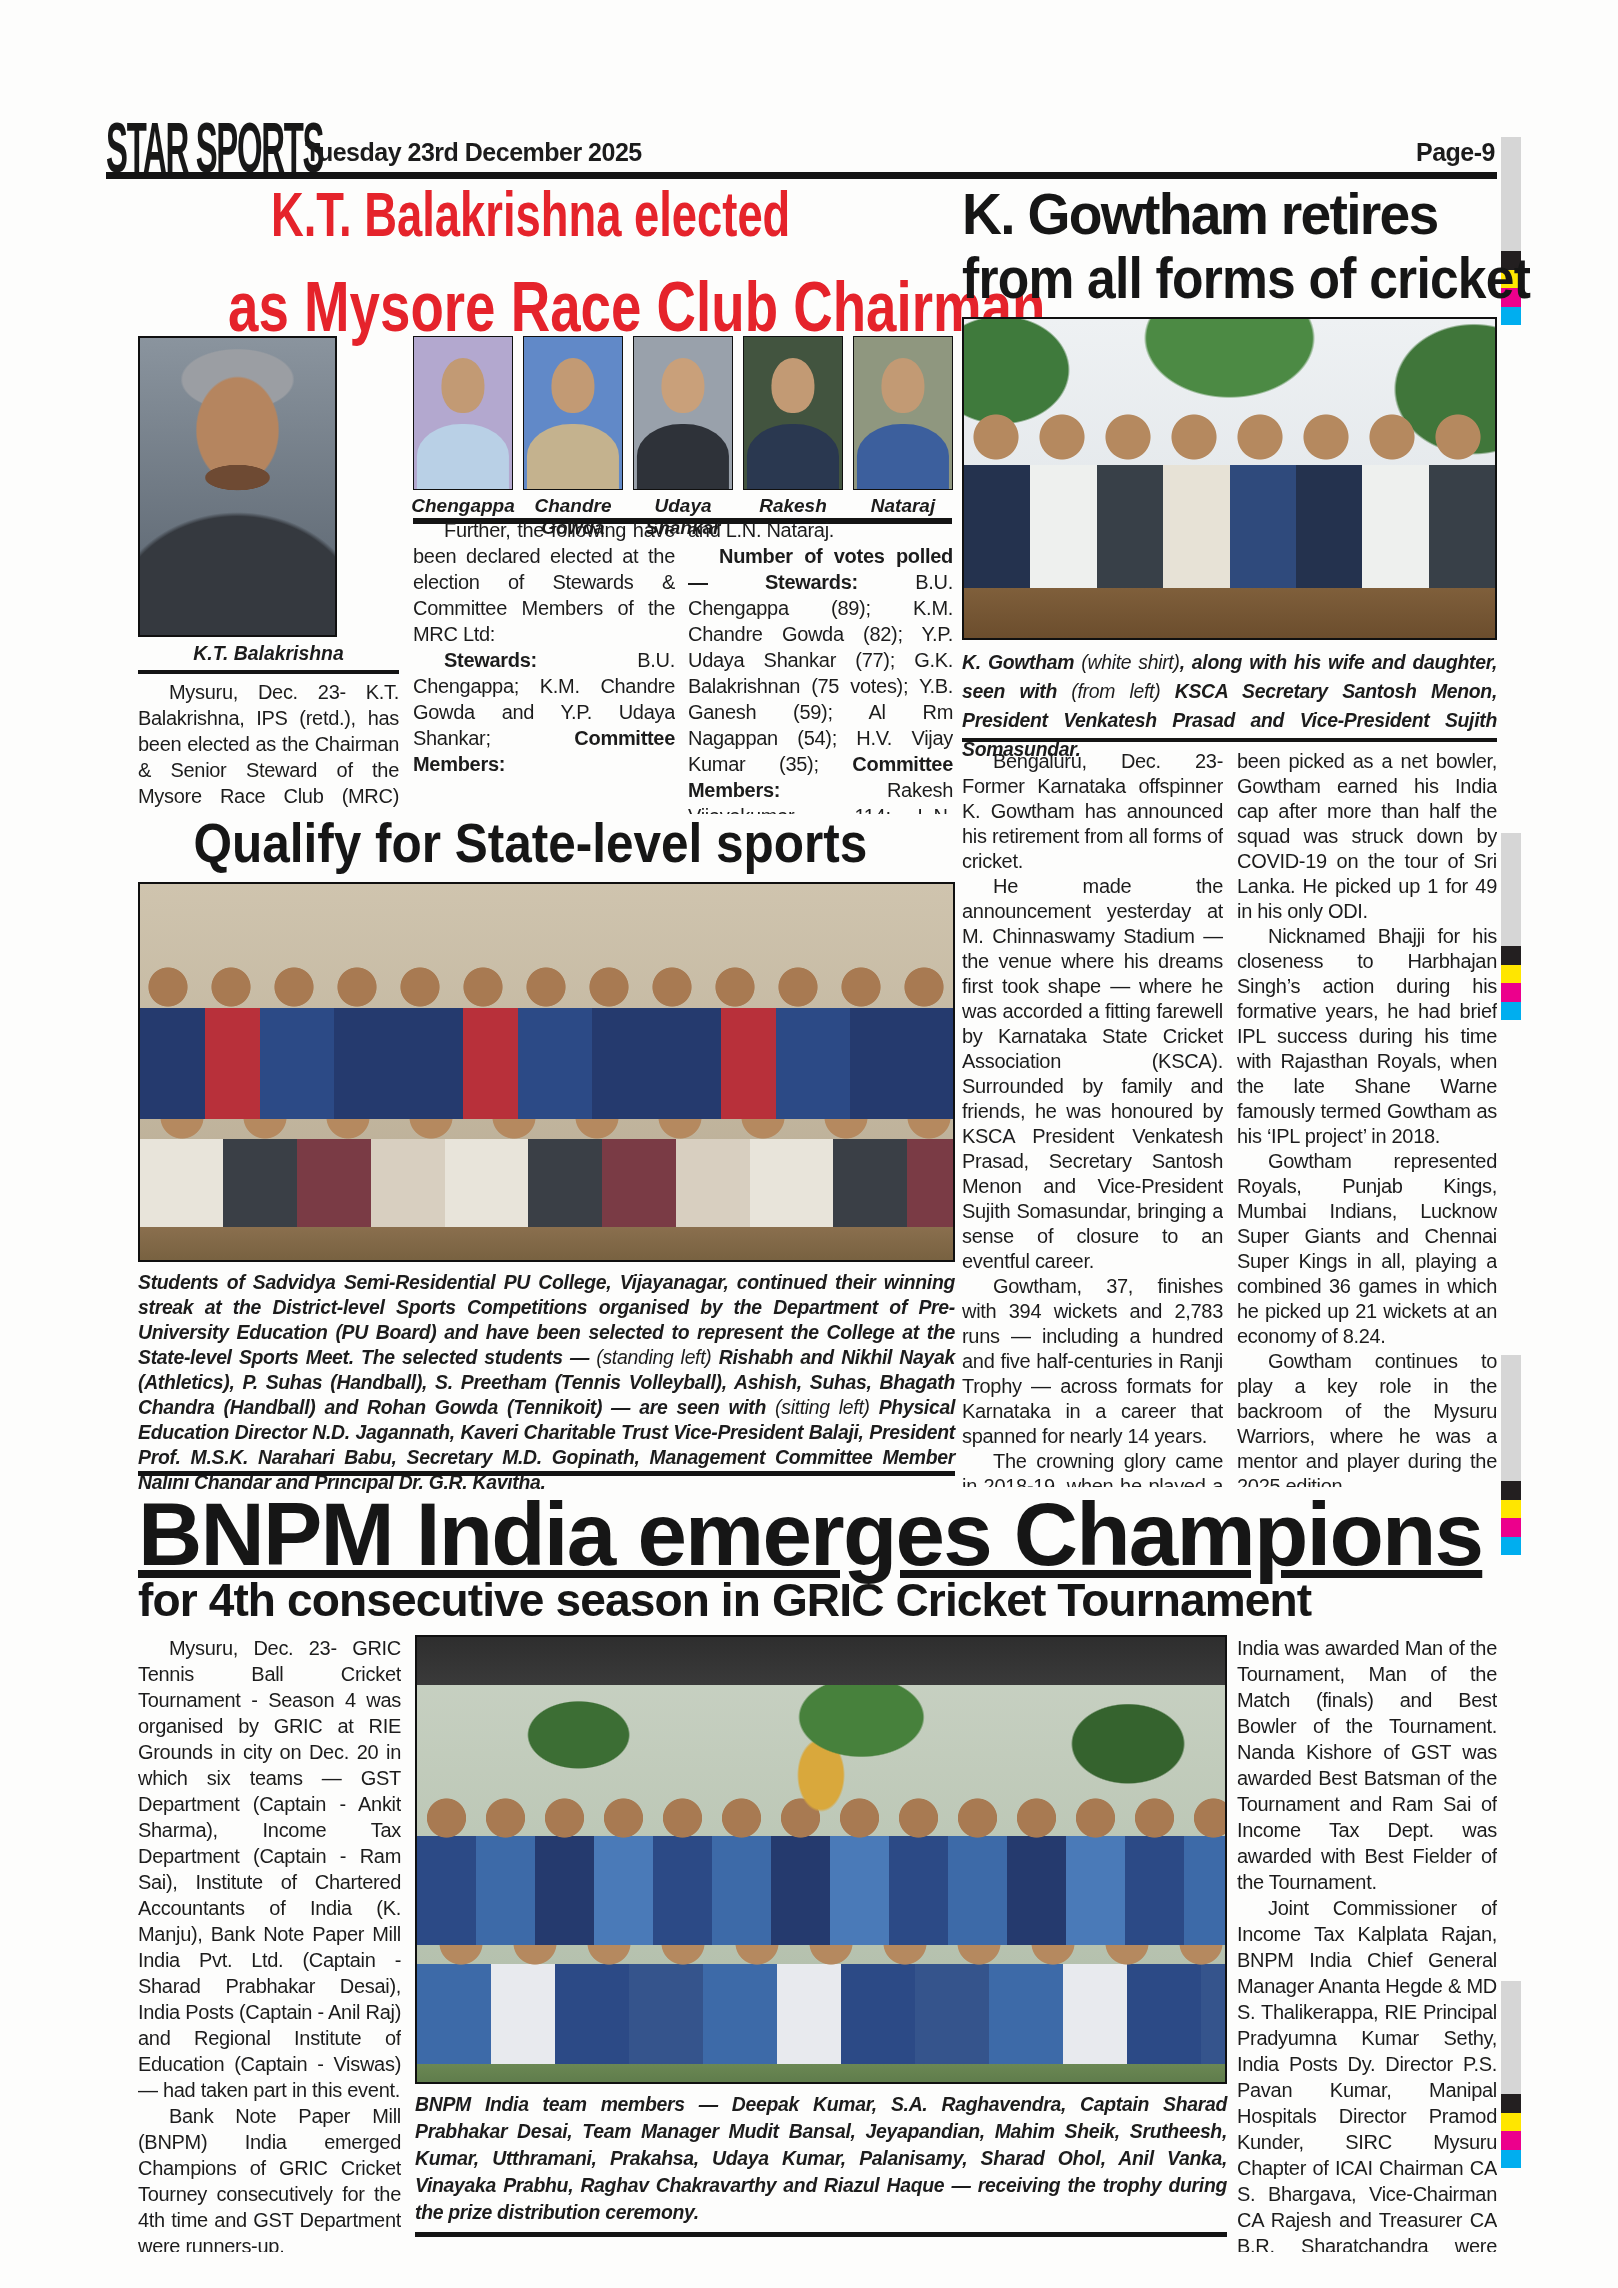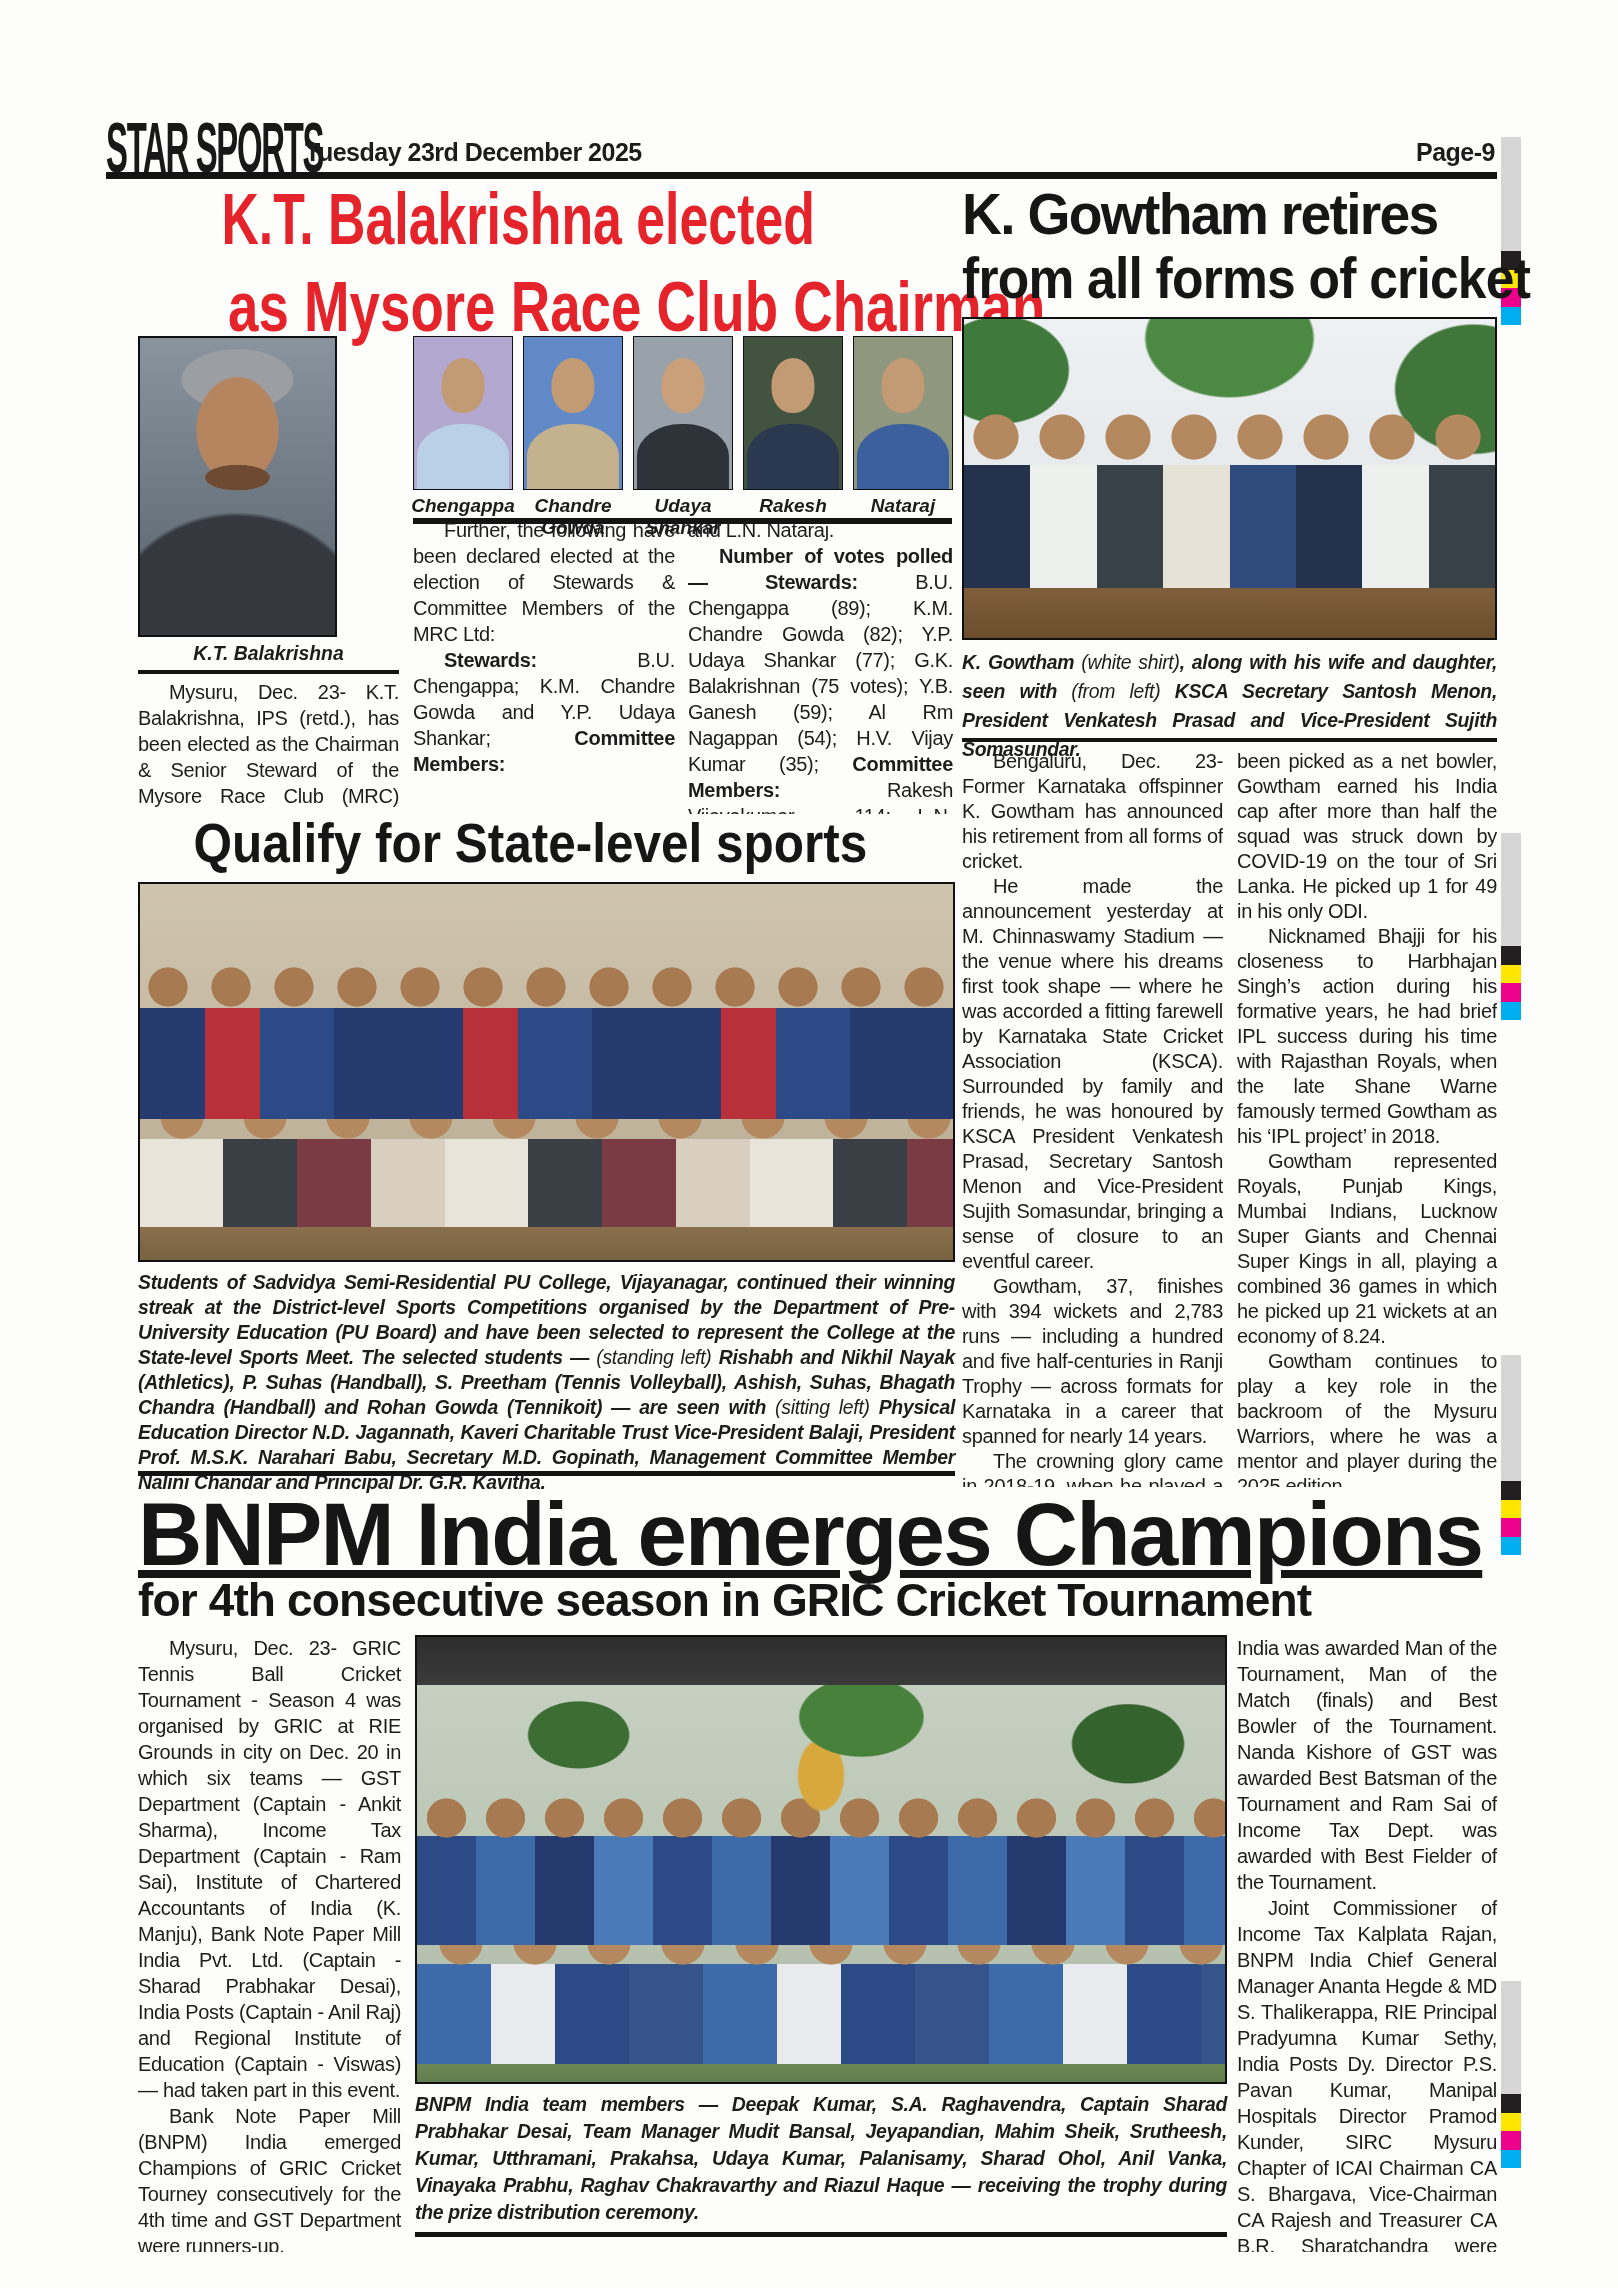--- a/index.html
+++ b/index.html
@@ -130,21 +130,21 @@
     <div class="c"></div>
   </div>
   <div class="regset" style="top:1981px;">
     <div class="gray" style="height:113px;"></div>
     <div class="k"></div>
     <div class="y"></div>
     <div class="m"></div>
     <div class="c"></div>
   </div>
 
-  <div class="abs red-head" style="left:106px;top:183px;width:849px;text-align:left;font-size:72px;">
+  <div class="abs red-head" style="left:106px;top:183px;width:849px;text-align:center;font-size:63px;">
     <span class="cxc" style="transform:scaleX(0.72);">K.T. Balakrishna elected</span>
   </div>
   <div class="abs red-head" style="left:106px;top:271px;width:849px;text-align:center;font-size:71px;">
     <span class="cxc" style="transform:scaleX(0.77);">as Mysore Race Club Chairman</span>
   </div>
 
   <div id="photo-balakrishna" class="photo" style="left:138px;top:336px;width:199px;height:301px;"></div>
   <div class="abs capc" style="left:138px;top:642px;width:261px;font-size:19.4px;">K.T. Balakrishna</div>
   <div class="rule" style="left:138px;top:670px;width:261px;height:3.7px;"></div>
 

